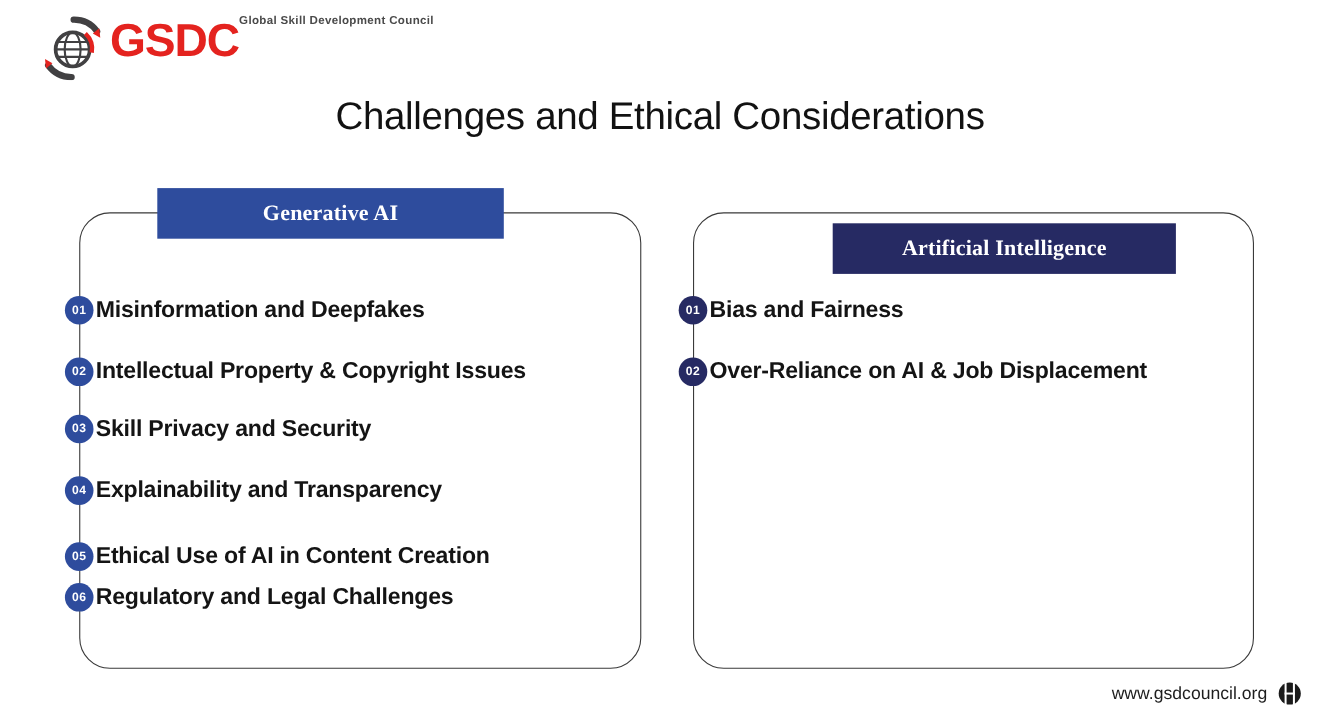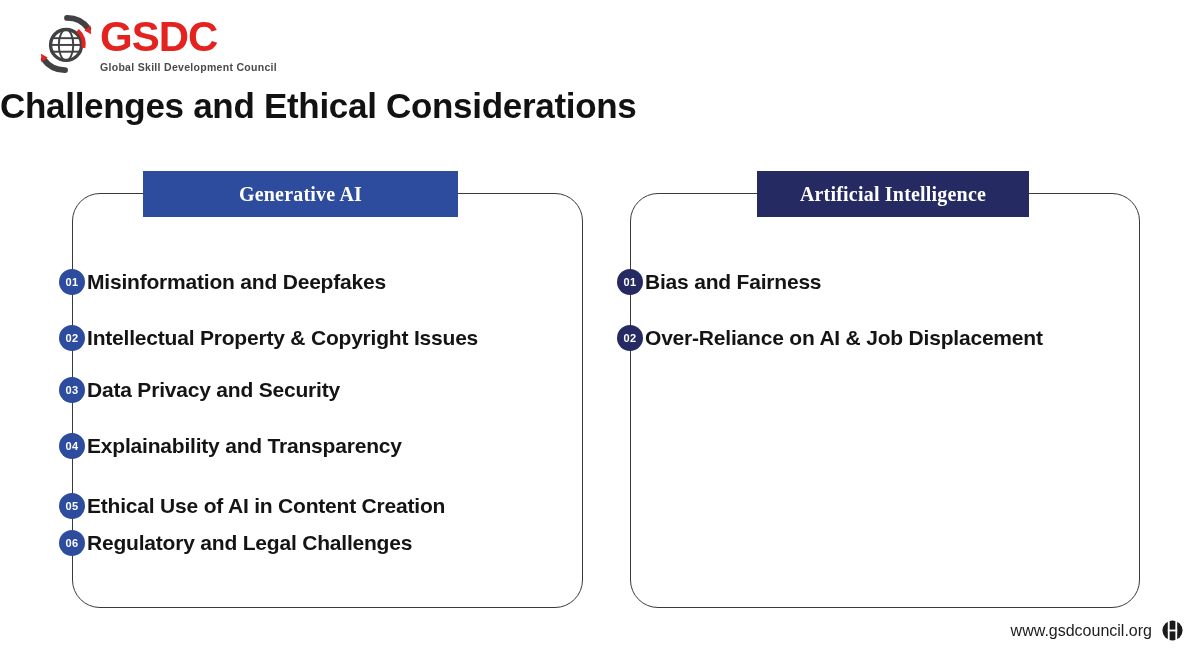--- a/index.html
+++ b/index.html
@@ -7,55 +7,55 @@
   body { font-family:"Liberation Sans", sans-serif; }
 
   .canvas {
     position:relative; width:1200px; height:650px;
     background:#ffffff; overflow:hidden;
   }
 
   
   .logo { position:absolute; left:38px; top:13px; display:flex; align-items:flex-start; gap:4px; }
   .logo-icon { width:58px; height:60px; display:block; }
-  .logo-text { display:flex; flex-direction:column; }
+  .logo-text { display:flex; flex-direction:row; }
   .brand {
     font-size:42px; font-weight:bold; color:#E4231F;
     letter-spacing:-1px; line-height:48px;
   }
   .tagline {
     font-size:10.5px; font-weight:bold; color:#4A4A4A;
     letter-spacing:0.3px; margin-top:0px; white-space:nowrap;
   }
 
   
   .title {
     position:absolute; top:86px; left:0; width:100%;
-    text-align:left; font-size:35px; font-weight:bold;
+    text-align:center; font-size:35px; font-weight:normal;
     color:#121212; letter-spacing:-0.3px;
   }
 
   
   .box {
     position:absolute; top:193px; height:415px;
     border:1.5px solid #3A3A3A; border-radius:28px;
     background:#ffffff;
   }
   .box-left  { left:72px;  width:511px; }
   .box-right { left:630px; width:510px; }
 
   .box-header {
     position:absolute; top:-23px; height:46px;
     display:flex; align-items:center; justify-content:center;
     color:#ffffff; font-size:20px; font-weight:bold; letter-spacing:0.2px;
     z-index:2;
     font-family:Liberation Serif, serif;
   }
   .hdr-blue { left:70px;  width:315px; background:#2E4C9D; }
-  .hdr-navy { left:126px; width:272px; background:#262A63; }
+  .hdr-navy { left:126px; width:312px; background:#262A63;margin-top:32px; }
 
   
   .row {
     position:absolute; left:-14px; height:26px;
     display:flex; align-items:center; gap:2px; z-index:2;
   }
   .badge {
     width:26px; height:26px; border-radius:50%;
     display:flex; align-items:center; justify-content:center;
     color:#ffffff; font-size:11px; font-weight:bold; letter-spacing:0.5px;
@@ -117,21 +117,21 @@
     <div class="row" style="top:75px">
       <span class="badge badge-blue">01</span>
       <span class="label">Misinformation and Deepfakes</span>
     </div>
     <div class="row" style="top:131px">
       <span class="badge badge-blue">02</span>
       <span class="label">Intellectual Property &amp; Copyright Issues</span>
     </div>
     <div class="row" style="top:183px">
       <span class="badge badge-blue">03</span>
-      <span class="label">Data Privacy and Security</span>
+      <span class="label">Skill Privacy and Security</span>
     </div>
     <div class="row" style="top:239px">
       <span class="badge badge-blue">04</span>
       <span class="label">Explainability and Transparency</span>
     </div>
     <div class="row" style="top:299px">
       <span class="badge badge-blue">05</span>
       <span class="label">Ethical Use of AI in Content Creation</span>
     </div>
     <div class="row" style="top:336px">

